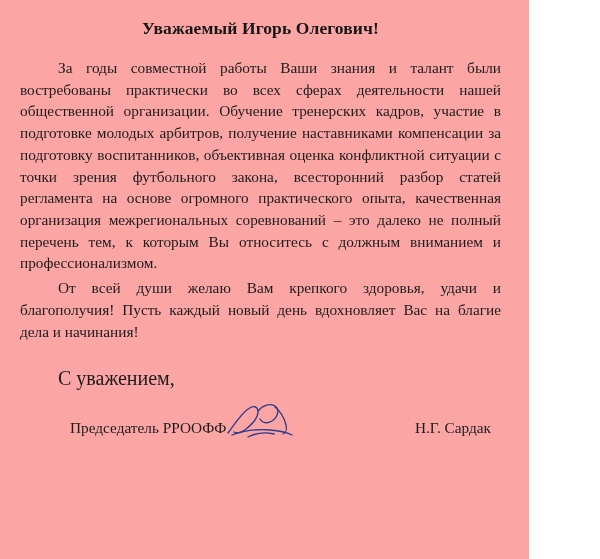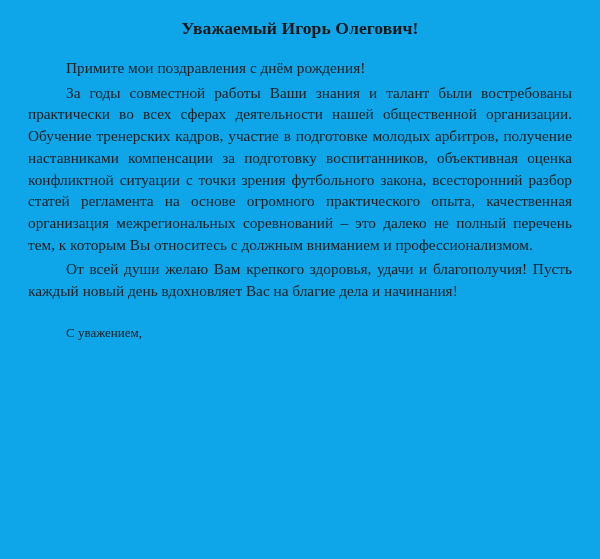--- a/index.html
+++ b/index.html
@@ -9,25 +9,25 @@
   }
   body {
     width: 600px;
     height: 559px;
     font-family: "Liberation Serif", "DejaVu Serif", serif;
     color: #1a1a1a;
     overflow: hidden;
   }
   .page {
     position: relative;
-    width: 600px;
+    width: 529px;
     height: 559px;
     box-sizing: border-box;
-    padding: 10px 28px 0 28px;
-    background: #0ea5e9;
+    padding: 10px 28px 0 20px;
+    background: #fca5a5;
   }
   .doc-title {
     text-align: center;
     font-size: 17.5px;
     font-weight: bold;
     color: #151515;
     margin: 8px 0 18px 0;
     letter-spacing: 0.1px;
   }
   .para {
@@ -40,21 +40,21 @@
     color: #1c1c1c;
     hyphens: none;
   }
   .para:last-of-type {
     margin-bottom: 16px;
   }
   .closing-block {
     margin-top: 22px;
   }
   .closing {
-    font-size: 13px;
+    font-size: 20px;
     line-height: 1.42;
     text-indent: 38px;
     margin: 0;
     color: #1c1c1c;
   }
   .signature-row {
     position: relative;
     display: flex;
     justify-content: space-between;
     align-items: flex-end;
@@ -86,22 +86,36 @@
     height: 44px;
   }
 </style>
 </head>
 <body>
 
 <div class="page">
 
   <div class="doc-title">Уважаемый Игорь Олегович!</div>
 
-  <p class="para">Примите мои поздравления с днём рождения!</p>
   <p class="para">За годы совместной работы Ваши знания и талант были востребованы практически во всех сферах деятельности нашей общественной организации. Обучение тренерских кадров, участие в подготовке молодых арбитров, получение наставниками компенсации за подготовку воспитанников, объективная оценка конфликтной ситуации с точки зрения футбольного закона, всесторонний разбор статей регламента на основе огромного практического опыта, качественная организация межрегиональных соревнований – это далеко не полный перечень тем, к которым Вы относитесь с должным вниманием и профессионализмом.</p>
   <p class="para">От всей души желаю Вам крепкого здоровья, удачи и благополучия! Пусть каждый новый день вдохновляет Вас на благие дела и начинания!</p>
 
   <div class="closing-block">
     <p class="closing">С уважением,</p>
   </div>
 
+  <div class="signature-row">
+    <span class="sig-role">Председатель РРООФФ</span>
+    <span class="sig-mark">
+      <svg viewBox="0 0 86 44" xmlns="http://www.w3.org/2000/svg">
+        <g fill="none" stroke="#2b3a8c" stroke-width="1.3" stroke-linecap="round" stroke-linejoin="round">
+          <path d="M10 34 C 16 26, 22 16, 30 10 C 35 6, 40 7, 40 13 C 40 20, 33 26, 28 30 C 24 33, 19 35, 16 33"></path>
+          <path d="M40 12 C 45 6, 52 4, 57 7 C 62 10, 60 18, 54 22 C 49 25, 44 24, 42 20"></path>
+          <path d="M57 8 C 62 12, 66 18, 68 26 C 69 30, 68 34, 65 35"></path>
+          <path d="M14 36 C 24 32, 38 30, 52 31 C 60 31.5, 68 33, 74 36"></path>
+          <path d="M30 38 C 38 34, 48 33, 56 35"></path>
+        </g>
+      </svg>
+    </span>
+    <span class="sig-name">Н.Г. Сардак</span>
+  </div>
 
 </div>
 
 </body></html>

